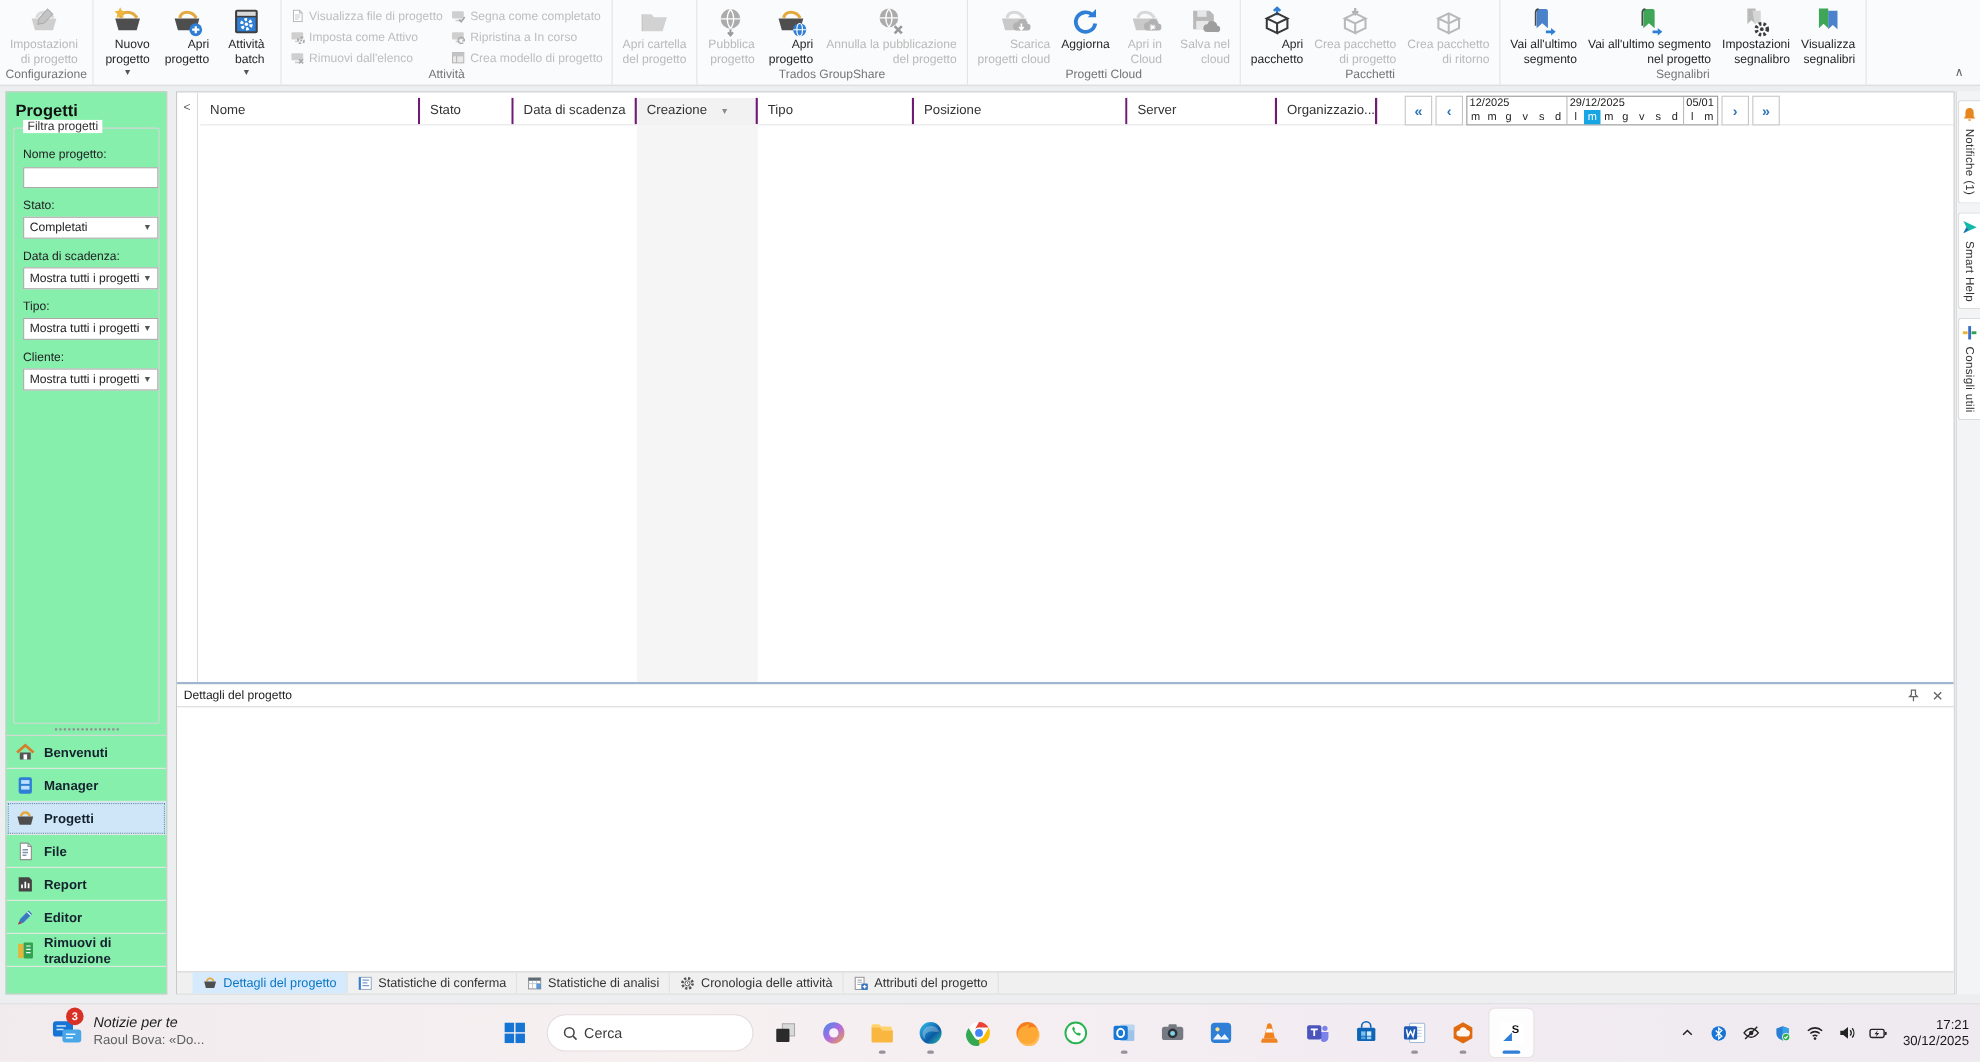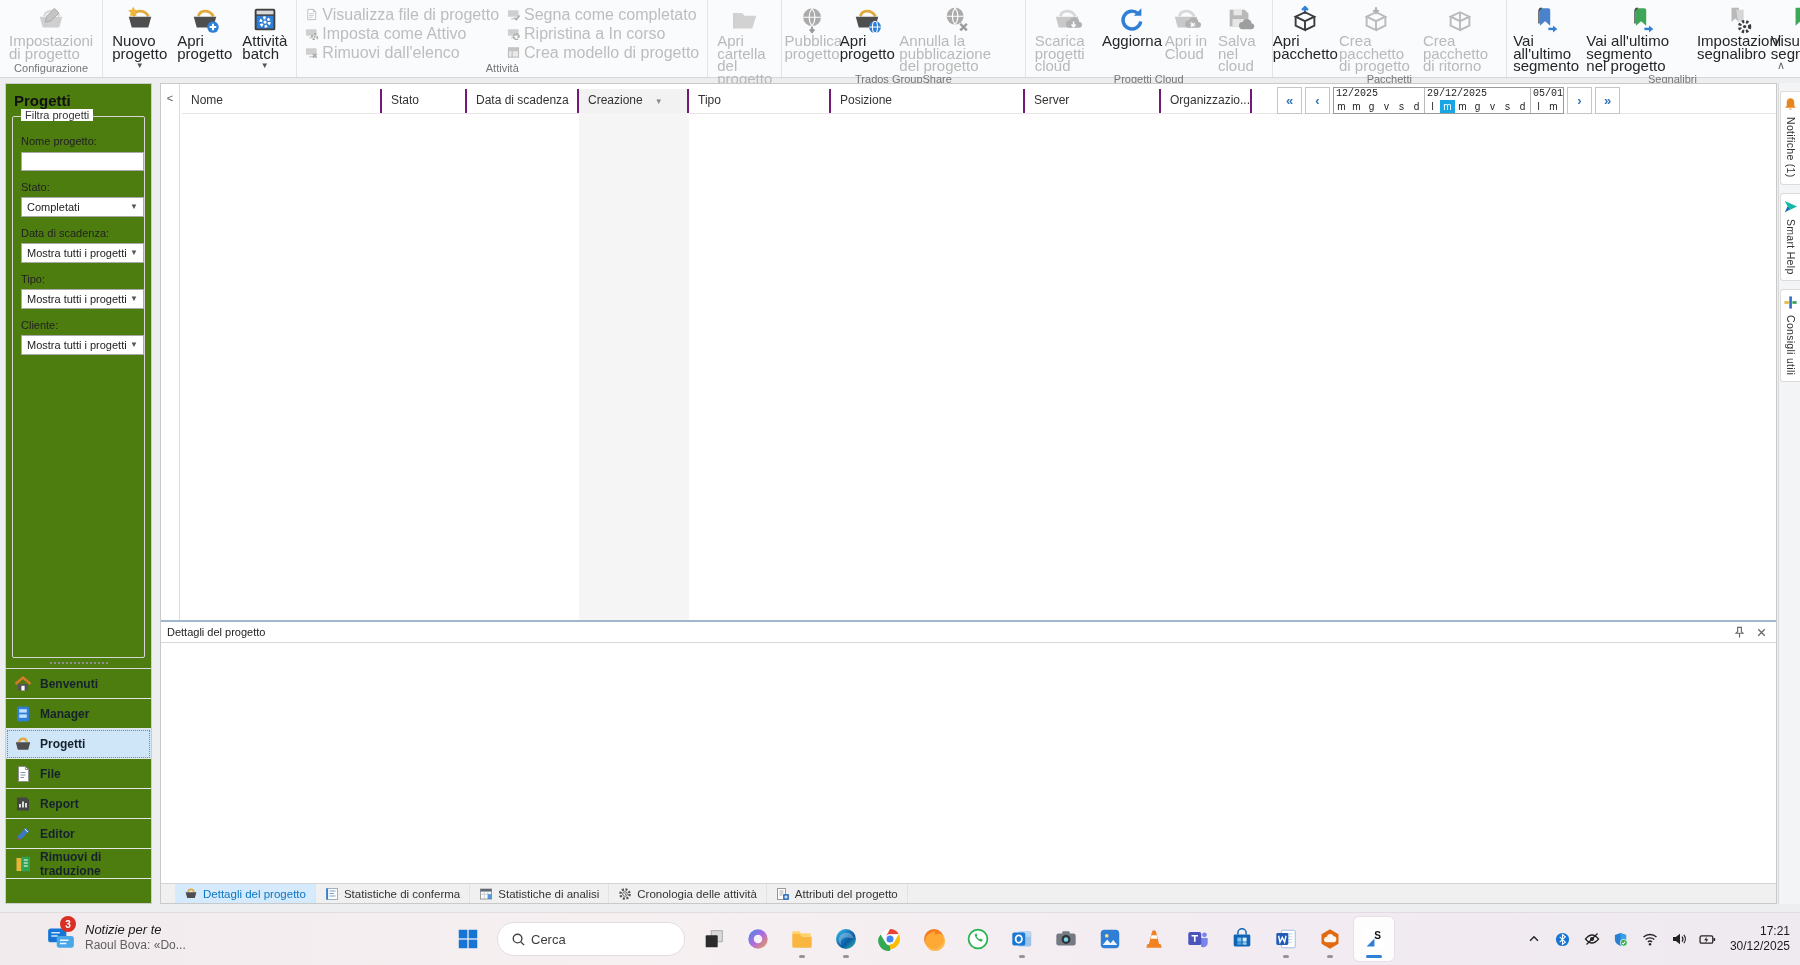--- a/index.html
+++ b/index.html
@@ -14,34 +14,34 @@
   .ribbon { position:absolute; top:0; left:0; right:0; height:78px;
     background:#fafbfc; border-bottom:1px solid #d7d7d7; }
   .rib-groups { display:flex; height:100%; align-items:stretch; }
   .rib-group { display:flex; flex-direction:column; padding:2px 5px 0 5px;
     border-right:1px solid #e4e4e4; }
   .rib-content { flex:1; display:flex; align-items:flex-start; gap:2px; }
   .rib-label { height:15px; text-align:center; font-size:11px; color:#757575; }
   .rib-item { display:flex; flex-direction:column; align-items:center;
     padding:2px 4px 0 4px; min-width:52px; cursor:pointer; border-radius:2px; }
   .rib-item .ric { height:31px; display:flex; align-items:center; justify-content:center; }
-  .rib-item .rlb { font-size:15px; line-height:12.5px; text-align:left;
+  .rib-item .rlb { font-size:11px; line-height:12.5px; text-align:right;
     color:#262626; white-space:pre-line; }
   .rib-item.dis .rlb { color:#b9b9b9; }
   .rib-item .darr { font-size:8px; color:#555; margin-top:1px; }
   .rib-smallcol { display:flex; flex-direction:column; padding-top:3px; }
   .rib-small { display:flex; align-items:center; gap:4px; height:19px;
-    font-size:16px; color:#bdbdbd; padding:0 3px; cursor:default; white-space:nowrap; }
+    font-size:11px; color:#bdbdbd; padding:0 3px; cursor:default; white-space:nowrap; }
   .ribbon-collapse { position:absolute; right:10px; bottom:4px; width:18px; height:16px;
     display:flex; align-items:center; justify-content:center; color:#666;
     font-size:11px; cursor:pointer; }
 
   
   .left-panel { position:absolute; top:83px; left:5px; width:147px; bottom:8px;
-    background:#4d7c0f; border:1px solid #cdcdcd; }
+    background:#86efac; border:1px solid #cdcdcd; }
   .panel-title { height:28px; display:flex; align-items:center; padding:4px 8px 0 8px;
     font-size:15px; font-weight:bold; color:#111; }
   .filterbox { position:relative; margin:4px 6px 0 6px; height:542px;
     border:1px solid #d6d6d6; border-radius:2px; padding:8px 8px 0 8px; }
   .filterbox .legend { position:absolute; top:-8px; left:8px; background:#fff;
     padding:0 4px; font-size:11px; color:#333; }
   .f-label { font-size:11px; color:#222; margin:10px 0 4px 0; }
   .f-label:first-of-type { margin-top:12px; }
   .f-input { width:123px; height:19px; border:1px solid #a9a9a9; background:#fff;
     font-size:11px; padding:0 4px; font-family:inherit; }
@@ -78,21 +78,21 @@
   .shade-band { position:absolute; top:29px; bottom:0; background:#f5f5f5; }
 
   
   .datenav { position:absolute; top:3px; height:27px; display:flex; gap:3px; align-items:stretch; }
   .cal-btn { width:25px; border:1px solid #c6c6c6; background:#fff; color:#2e75b6;
     font-weight:bold; font-size:13px; display:flex; align-items:center; justify-content:center;
     cursor:pointer; }
   .weekstrip { display:flex; border:1px solid #9a9a9a; background:#fff; }
   .week { display:flex; flex-direction:column; border-right:1px solid #bbb; }
   .week:last-child { border-right:none; }
-  .week .wlabel { font-size:10px; color:#222; height:12px; padding-left:2px; white-space:nowrap;font-family:Liberation Mono, monospace; }
+  .week .wlabel { font-size:10px; color:#222; height:12px; padding-left:2px; white-space:nowrap; }
   .week .days { display:flex; flex:1; }
   .week .day { width:15px; display:flex; align-items:center; justify-content:center;
     font-size:10px; color:#222; cursor:pointer; }
   .week .day.hi { background:#18a5e3; color:#fff; }
 
   
   .details { position:absolute; left:0; right:0; bottom:0; height:283px;
     border-top:2px solid #9fb6ce; background:#fff; }
   .details-head { height:21px; border-bottom:1px solid #d9d9d9; display:flex;
     align-items:center; padding:0 6px; }

